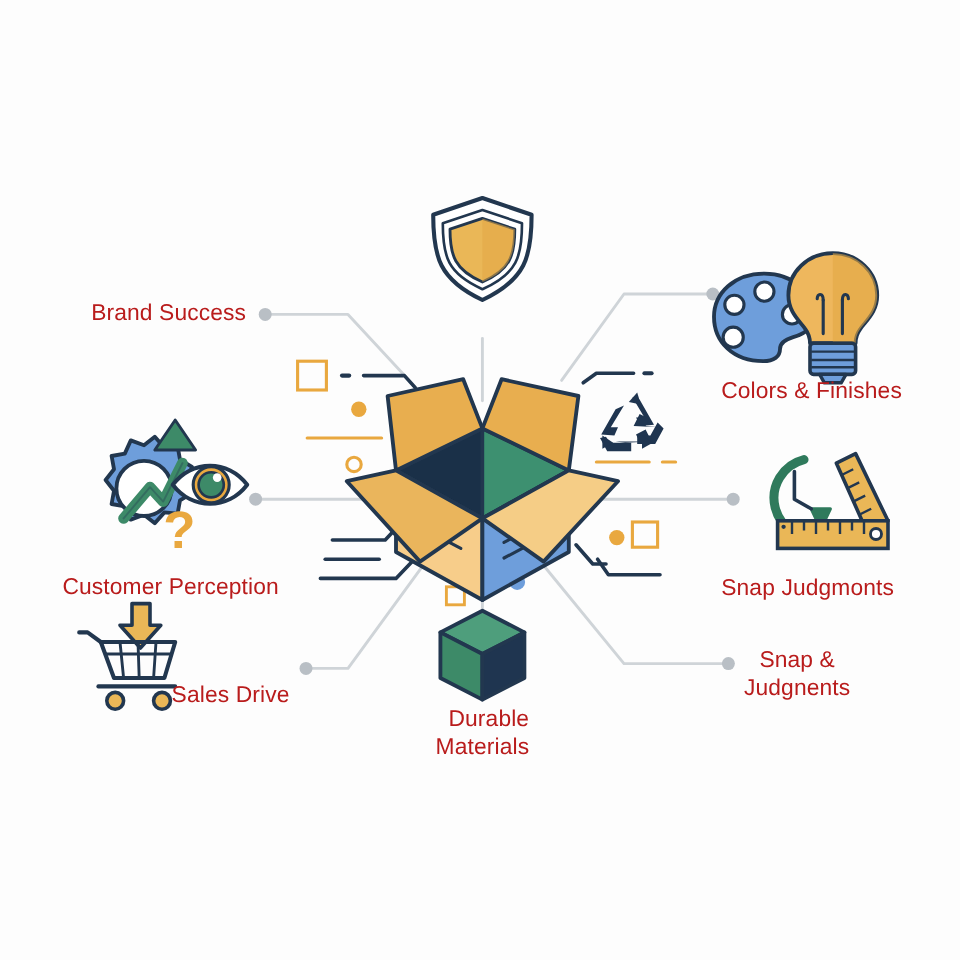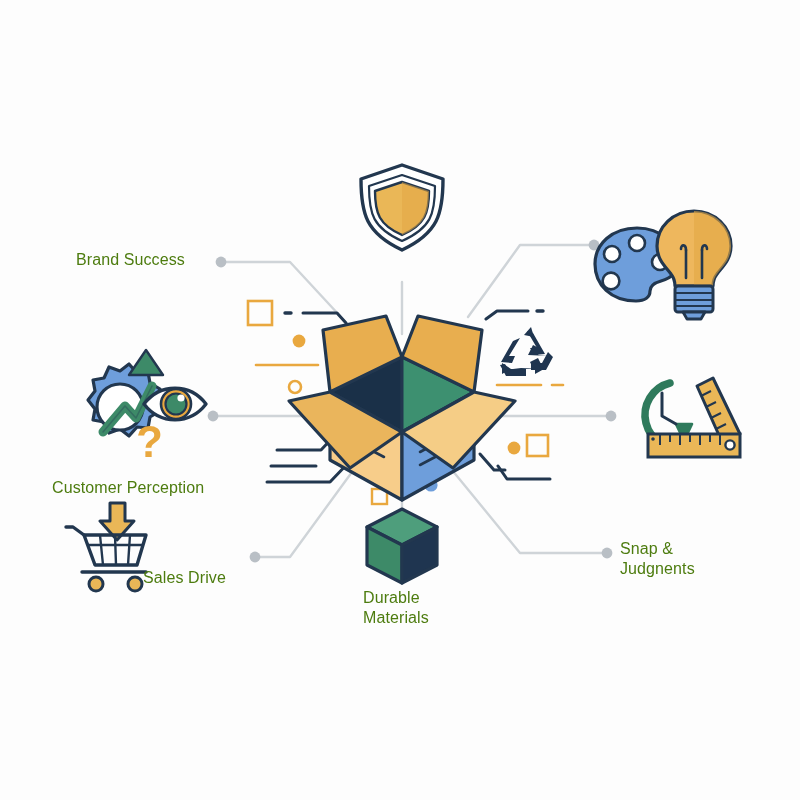--- a/index.html
+++ b/index.html
@@ -18,35 +18,35 @@
     width: 800px;
     height: 800px;
     background: #fdfdfd;
   }
   .stage {
     position: absolute;
     inset: 0;
   }
   .label {
     position: absolute;
-    color: #4d7c0f;
+    color: #b91c1c;
     font-family: "Liberation Sans", sans-serif;
-    font-size: 16px;
+    font-size: 19px;
     font-weight: 400;
     letter-spacing: 0.1px;
     line-height: 1.22;
     white-space: pre-line;
     user-select: none;
   }
   .lbl-brand-success   { left: 76px;  top: 250px; }
   .lbl-brand-identity  { left: 342px; top: 256px; }
   .lbl-colors          { left: 601px; top: 315px; }
   .lbl-snap-judgmonts  { left: 601px; top: 479px; }
-  .lbl-snap-judgnents  { left: 620px; top: 539px; text-align: left; }
-  .lbl-durable         { left: 363px; top: 588px; text-align: left; }
+  .lbl-snap-judgnents  { left: 620px; top: 539px; text-align: center; }
+  .lbl-durable         { left: 363px; top: 588px; text-align: right; }
   .lbl-customer        { left: 52px;  top: 478px; text-align: right; }
   .lbl-sales           { left: 143px; top: 568px; }
   svg { display: block; }
 </style>
 </head>
 <body>
 
 <div id="canvas">
 
   <svg class="stage" viewBox="0 0 800 800" width="800" height="800">
@@ -201,21 +201,23 @@
       <path d="M402,357 L330,392 L323,330 L386,316 Z" fill="#e8ae4f" stroke="#22374f" stroke-width="3.2" stroke-linejoin="round"></path>
       <path d="M402,357 L474,392 L482,330 L418,316 Z" fill="#e8ae4f" stroke="#22374f" stroke-width="3.2" stroke-linejoin="round"></path>
       <path d="M330,392 L402,432 L350,468 L289,401 Z" fill="#eab55c" stroke="#22374f" stroke-width="3.2" stroke-linejoin="round"></path>
       <path d="M474,392 L402,432 L453,468 L515,401 Z" fill="#f5cd86" stroke="#22374f" stroke-width="3.2" stroke-linejoin="round"></path>
     </g>
   </svg>
 
   <div class="label lbl-brand-success">Brand Success</div>
 
 
-
+  <div class="label lbl-colors">Colors &amp; Finishes</div>
+
+  <div class="label lbl-snap-judgmonts">Snap Judgmonts</div>
 
   <div class="label lbl-snap-judgnents">Snap &amp;
 Judgnents</div>
 
   <div class="label lbl-durable">Durable
 Materials</div>
 
   <div class="label lbl-customer">Customer Perception</div>
 
   <div class="label lbl-sales">Sales Drive</div>

